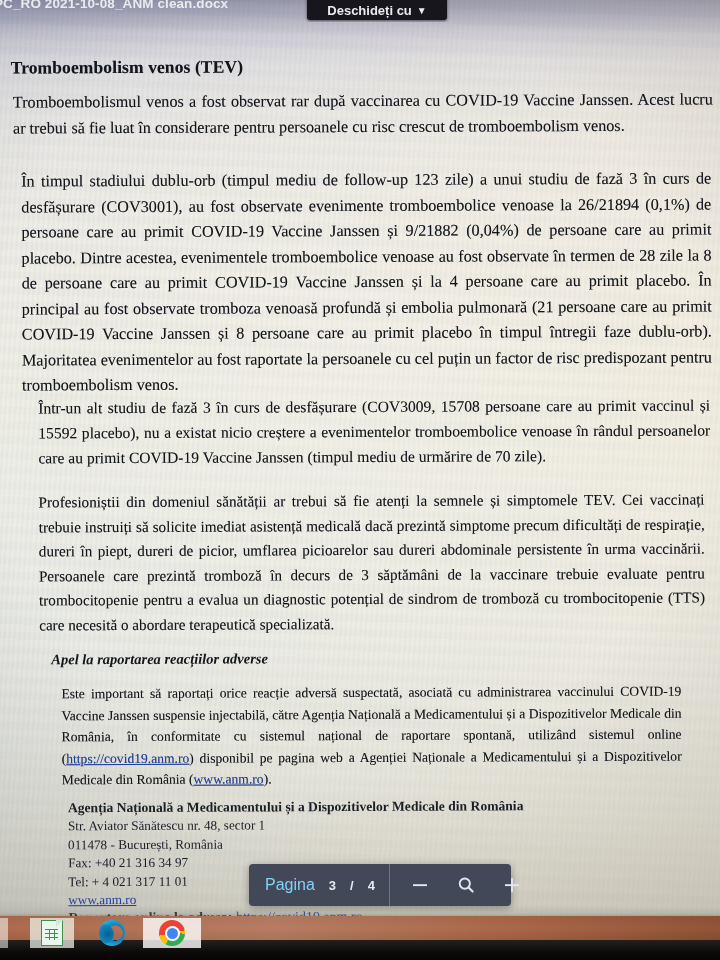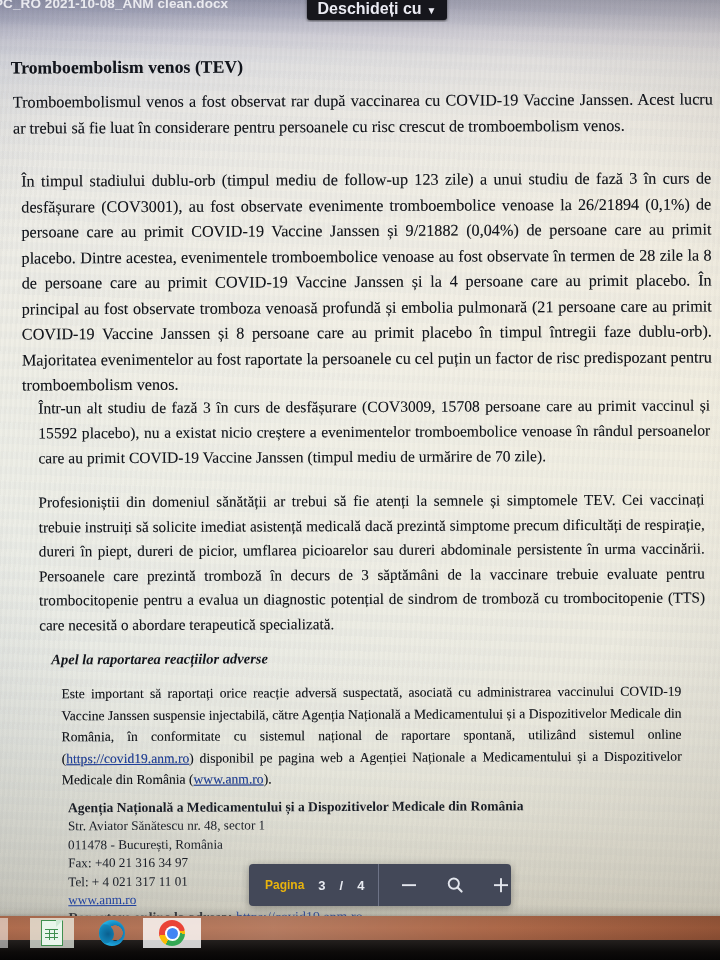--- a/index.html
+++ b/index.html
@@ -80,21 +80,21 @@
     width:140px;height:34px;
     background:#16161c;
     border-radius:3px;
     display:flex;align-items:flex-end;justify-content:center;
     padding-bottom:2px;
     box-sizing:border-box;
     box-shadow:0 1px 3px rgba(0,0,0,.6);
   }
   .openwith-btn .lbl{
     font-family:"Liberation Sans", sans-serif;
-    font-size:16px;font-weight:700;color:#eaeaf2;
+    font-size:13px;font-weight:700;color:#eaeaf2;
     white-space:nowrap;filter:blur(.3px);
   }
   .openwith-btn .caret{
     font-size:10px;color:#eaeaf2;margin-left:5px;position:relative;top:-2px;
   }
 
   
   .doc{
     position:absolute;left:0;top:0;width:720px;height:924px;
     z-index:4;
@@ -158,21 +158,21 @@
     box-shadow:0 2px 8px rgba(0,0,0,.35);
     opacity:.97;
   }
   .pdf-left{
     display:flex;align-items:center;gap:14px;
     padding-left:16px;padding-right:14px;height:100%;
     border-right:1px solid #6b7186;
   }
   .pdf-toolbar .tlabel{
     font-family:"Liberation Sans", sans-serif;
-    font-size:12px;font-weight:700;color:#eab308;
+    font-size:16px;font-weight:400;color:#7dd3fc;
     filter:blur(.25px);
   }
   .pdf-toolbar .tnum{
     font-family:"Liberation Sans", sans-serif;
     font-size:13px;font-weight:700;color:#e9ecf3;
     filter:blur(.25px);
   }
   .pdf-right{
     display:flex;align-items:center;gap:26px;
     padding-left:20px;height:100%;

